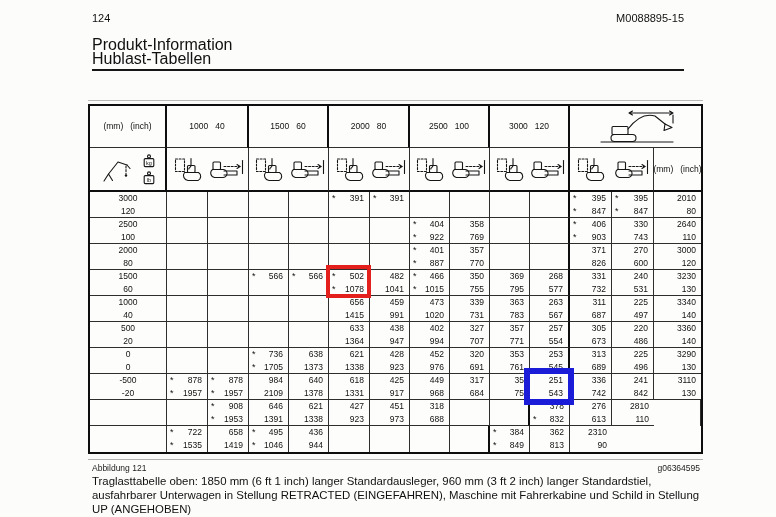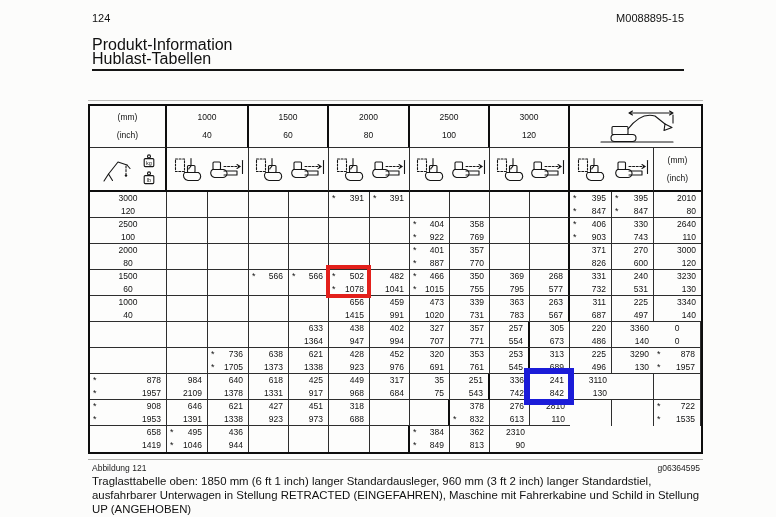--- a/index.html
+++ b/index.html
@@ -20,21 +20,21 @@
   #table-wrap{left:88px;top:104px;width:615px;height:350px;}
   #grid{
     display:grid;border:2px solid #0e0e0e;background:#fdfdfc;
     width:611px;height:346px;box-sizing:content-box;
   }
   .c{box-sizing:border-box;overflow:hidden;position:relative;}
   .b1r{border-right:1px solid #2e2e2e;}
   .b2r{border-right:2px solid #0e0e0e;}
   .b1b{border-bottom:1px solid #2e2e2e;}
   .b2b{border-bottom:2px solid #0e0e0e;}
-  .hd{display:flex;flex-direction:column;justify-content:center;align-items:center;
+  .hd{display:flex;flex-direction:row;justify-content:center;align-items:center;
       font-size:8.5px;line-height:11px;gap:7px;}
   .hd div{text-align:center;}
   .ic{display:flex;justify-content:center;align-items:center;}
   .tick::after{content:"";position:absolute;right:-1px;top:0;width:1px;height:7px;background:#2e2e2e;}
   .corner-icons{display:flex;width:100%;justify-content:space-evenly;align-items:center;}
   .loads{display:flex;flex-direction:column;gap:3px;align-items:center;}
   .L{font-size:8.5px;line-height:13px;text-align:center;}
   .v{font-size:8.5px;line-height:13px;height:13px;text-align:right;padding-right:5px;position:relative;}
   .v .ast{position:absolute;left:3px;top:1px;font-size:9px;line-height:11px;}
   .v.r6{}
@@ -503,20 +503,24 @@
       </div>
       <div class="c b1r b1b">
         <div class="v"><span>225</span></div>
         <div class="v"><span>497</span></div>
       </div>
       <div class="c  b1b">
         <div class="v r6">3340</div>
         <div class="v r6">140</div>
       </div>
       <div class="c b1r b1b">
+        <div class="L">500</div>
+        <div class="L">20</div>
+      </div>
+      <div class="c b1r b1b">
         <div class="v"></div>
         <div class="v"></div>
       </div>
       <div class="c b1r b1b">
         <div class="v"></div>
         <div class="v"></div>
       </div>
       <div class="c b1r b1b">
         <div class="v"></div>
         <div class="v"></div>
@@ -609,20 +613,24 @@
         <div class="v"><span>313</span></div>
         <div class="v"><span>689</span></div>
       </div>
       <div class="c b1r b1b">
         <div class="v"><span>225</span></div>
         <div class="v"><span>496</span></div>
       </div>
       <div class="c  b1b">
         <div class="v r6">3290</div>
         <div class="v r6">130</div>
+      </div>
+      <div class="c b1r b1b">
+        <div class="L">-500</div>
+        <div class="L">-20</div>
       </div>
       <div class="c b1r b1b">
         <div class="v"><span class="ast">*</span><span>878</span></div>
         <div class="v"><span class="ast">*</span><span>1957</span></div>
       </div>
       <div class="c b1r b1b">
         <div class="v"><span class="ast">*</span><span>878</span></div>
         <div class="v"><span class="ast">*</span><span>1957</span></div>
       </div>
       <div class="c b1r b1b">

